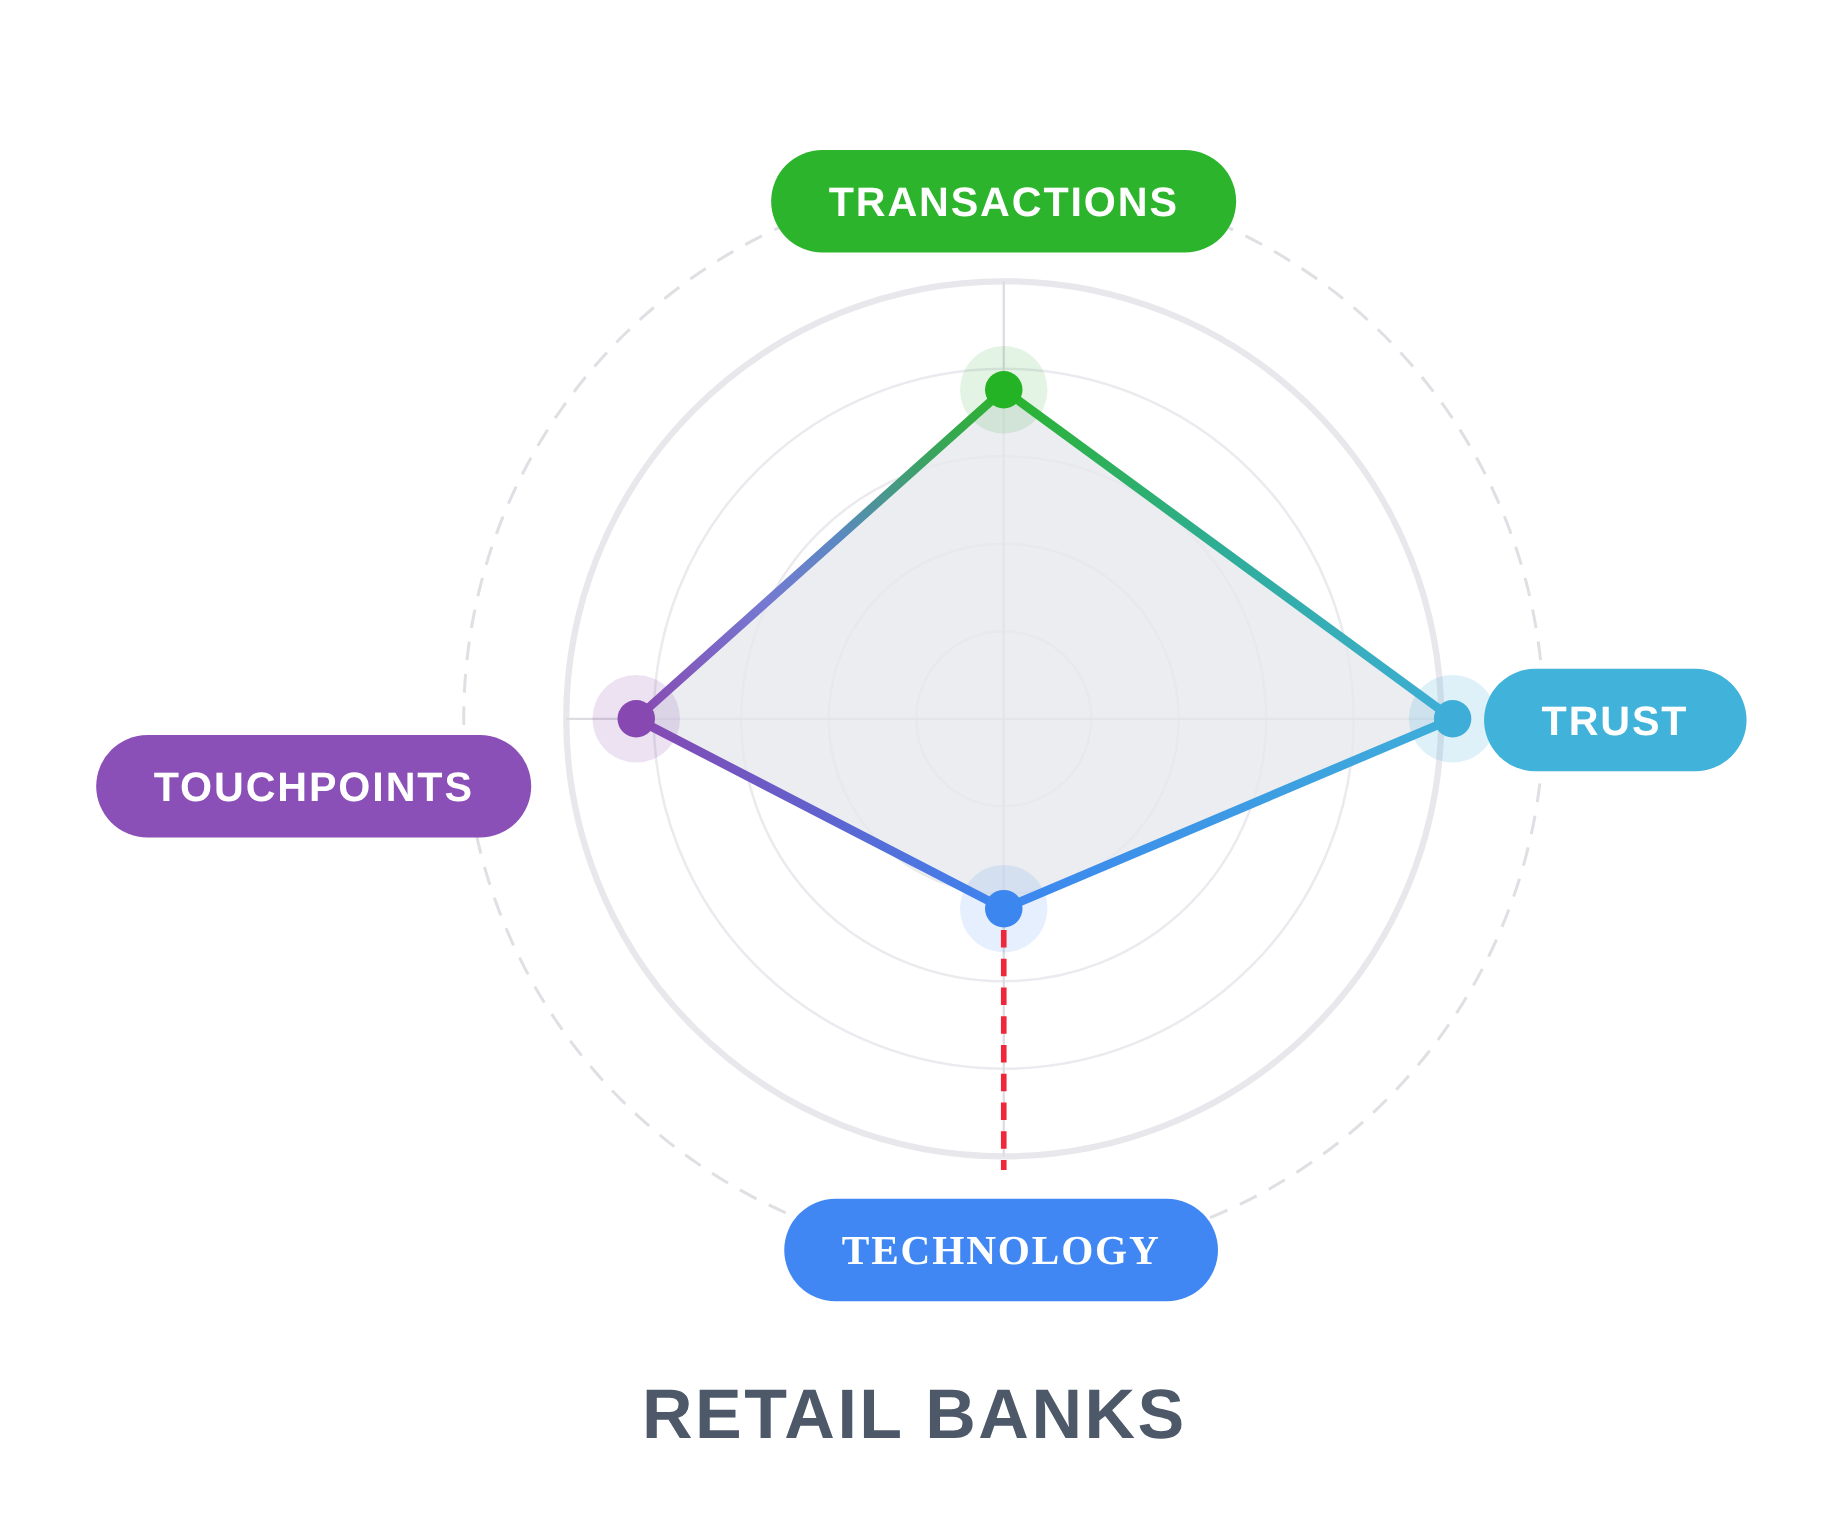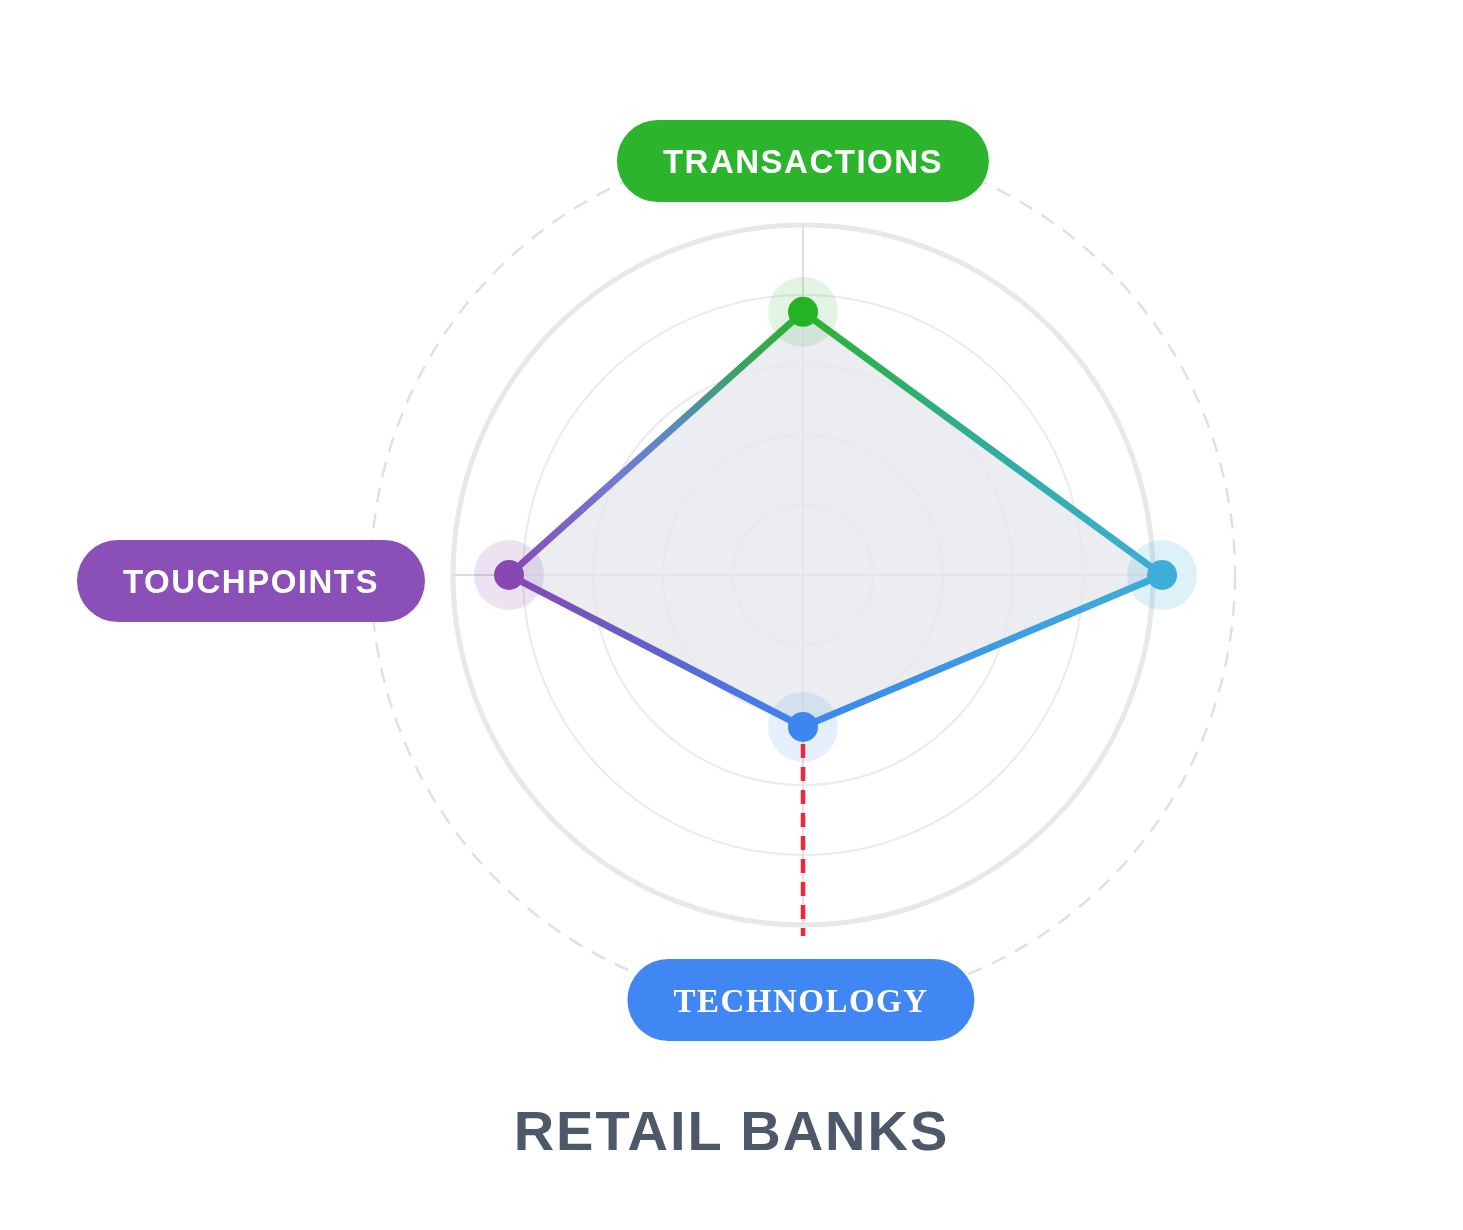--- a/index.html
+++ b/index.html
@@ -98,20 +98,21 @@
       <line x1="509" y1="575" x2="803" y2="311.8" stroke="url(#eg3)" stroke-width="7" stroke-linecap="round"></line>
       <circle cx="803" cy="311.8" r="15" fill="#24b324"></circle>
       <circle cx="1162.1" cy="575" r="15" fill="#3eaed8"></circle>
       <circle cx="803" cy="726.9" r="15" fill="#3c86f0"></circle>
       <circle cx="509" cy="575" r="15" fill="#8848b1"></circle>
       <line x1="803" y1="744" x2="803" y2="936" stroke="#f0263a" stroke-width="4.5" stroke-dasharray="14 9"></line>
     </svg>
 
   <div class="pill pill-transactions" style="background: rgb(44, 180, 44);">TRANSACTIONS</div>
 
+  <div class="pill pill-trust" style="background: rgb(65, 178, 217);">TRUST</div>
 
   <div class="pill pill-technology" style="background: rgb(65, 135, 243);">TECHNOLOGY</div>
 
-  <div class="pill pill-touchpoints" style="background: rgb(139, 79, 184);">TOUCHPOINTS</div>
+  <div class="pill pill-touchpoints" style="background: rgb(139, 79, 184); margin-top: 48px;">TOUCHPOINTS</div>
 
   <div class="chart-title" style="color: rgb(77, 89, 104);">RETAIL BANKS</div>
 
 </div>
 
 </body></html>

